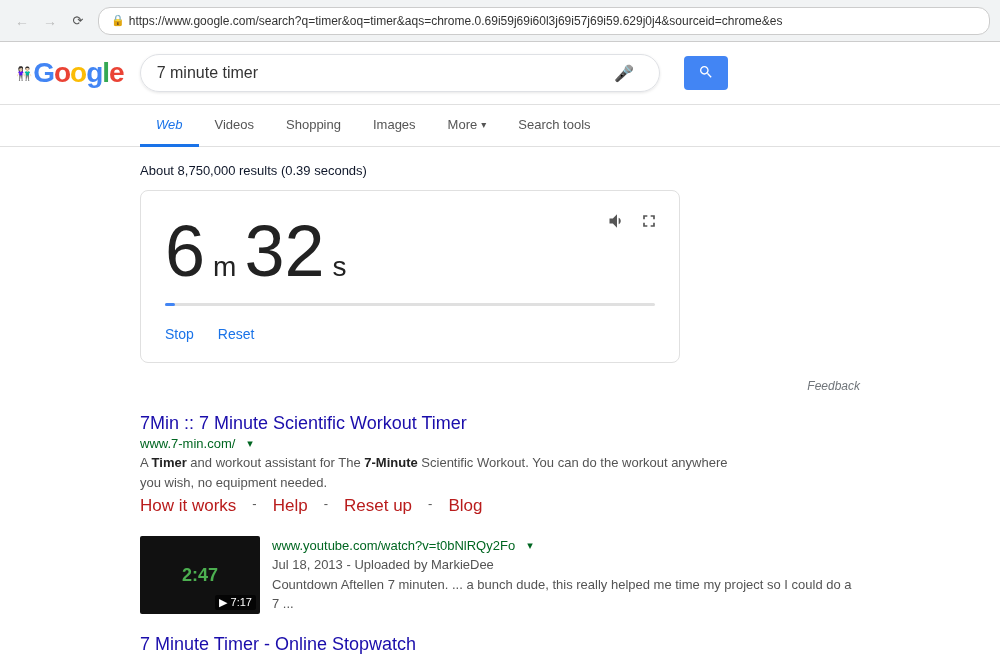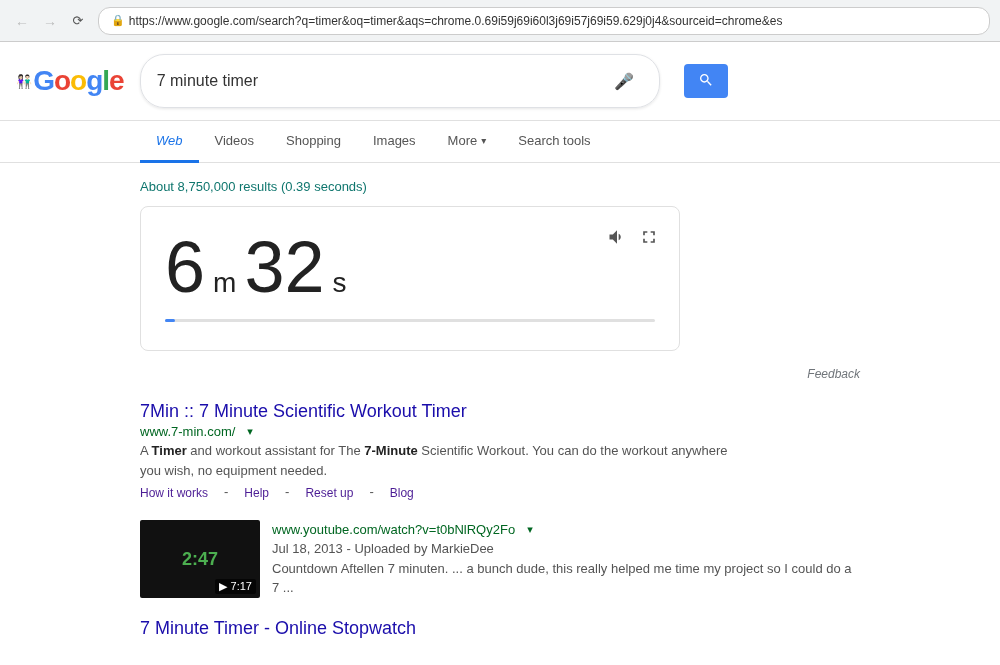--- a/index.html
+++ b/index.html
@@ -56,21 +56,21 @@
     .logo-l { color: #34A853; }
     .logo-e { color: #EA4335; }
 
     .search-box-wrapper {
       display: flex;
       align-items: center;
       border: 1px solid #dfe1e5;
       border-radius: 24px;
       padding: 6px 16px;
       width: 520px;
-      height: 54px;
+      height: 38px;
       box-shadow: 0 1px 3px rgba(0,0,0,0.1);
     }
     .search-input {
       border: none; outline: none; font-size: 16px; flex: 1; color: #333;
     }
     .mic-icon { color: #4285F4; font-size: 16px; margin-right: 8px; cursor: pointer; }
     .search-btn {
       background: #4285F4;
       border: none;
       border-radius: 4px;
@@ -108,21 +108,21 @@
       font-weight: 500;
       font-style: italic;
     }
     .nav-tab .arrow { font-size: 10px; }
 
     
     .results-area {
       padding: 8px 140px 16px;
     }
     .results-count {
-      color: #0f766e;
+      color: #0f172a;
       font-size: 13px;
       padding: 8px 0 12px;
     }
 
     
     .timer-widget {
       border: 1px solid #e0e0e0;
       border-radius: 8px;
       padding: 24px 24px 16px;
       width: 540px;
@@ -223,22 +223,22 @@
       line-height: 1.5;
       max-width: 600px;
     }
     .result-snippet b { color: #222; font-weight: bold; }
     .result-sitelinks {
       display: flex;
       gap: 16px;
       margin-top: 4px;
     }
     .sitelink a {
-      color: #4c1d95;
-      font-size: 12px;
+      color: #b91c1c;
+      font-size: 17px;
       text-decoration: none;
     }
     .sitelink-sep { color: #545454; font-size: 13px; }
 
     
     .result-with-thumb {
       display: flex;
       gap: 12px;
     }
     .result-thumb {
@@ -338,20 +338,24 @@
         </svg>
       </span>
       <span class="timer-icon">
         <svg width="20" height="20" viewBox="0 0 24 24" fill="#555">
           <path d="M7 14H5v5h5v-2H7v-3zm-2-4h2V7h3V5H5v5zm12 7h-3v2h5v-5h-2v3zM14 5v2h3v3h2V5h-5z"></path>
         </svg>
       </span>
     </div>
     <div class="timer-progress">
       <div class="timer-progress-bar" style="width: 2%;"></div>
+    </div>
+    <div class="timer-buttons">
+      <button class="timer-btn">Stop</button>
+      <button class="timer-btn">Reset</button>
     </div>
   </div>
   <div class="feedback-link">
     <span class="feedback-text">Feedback</span>
   </div>
 
   <div class="result-item">
     <div class="result-title">
       <a href="#">7Min :: 7 Minute Scientific Workout Timer</a>
     </div>

